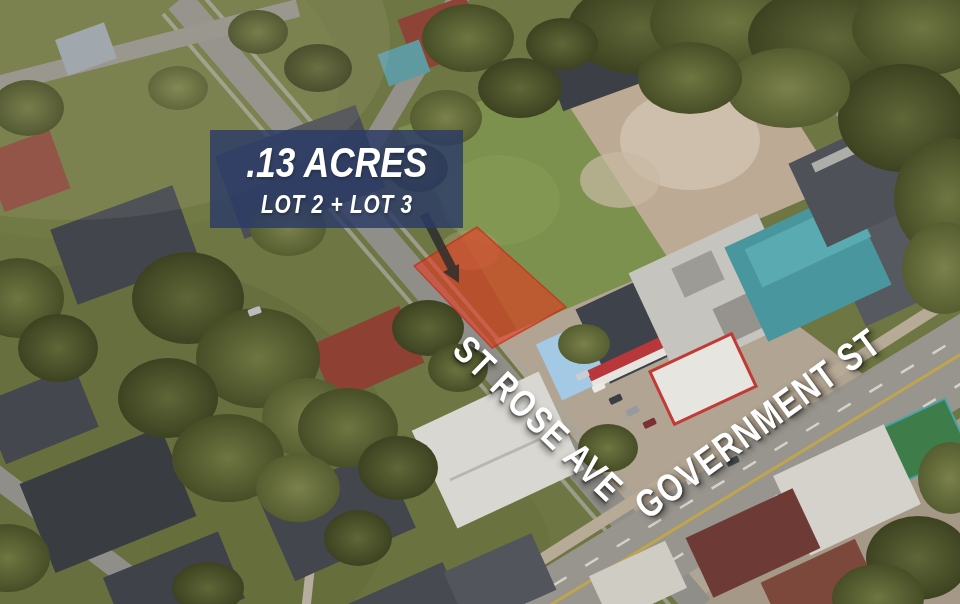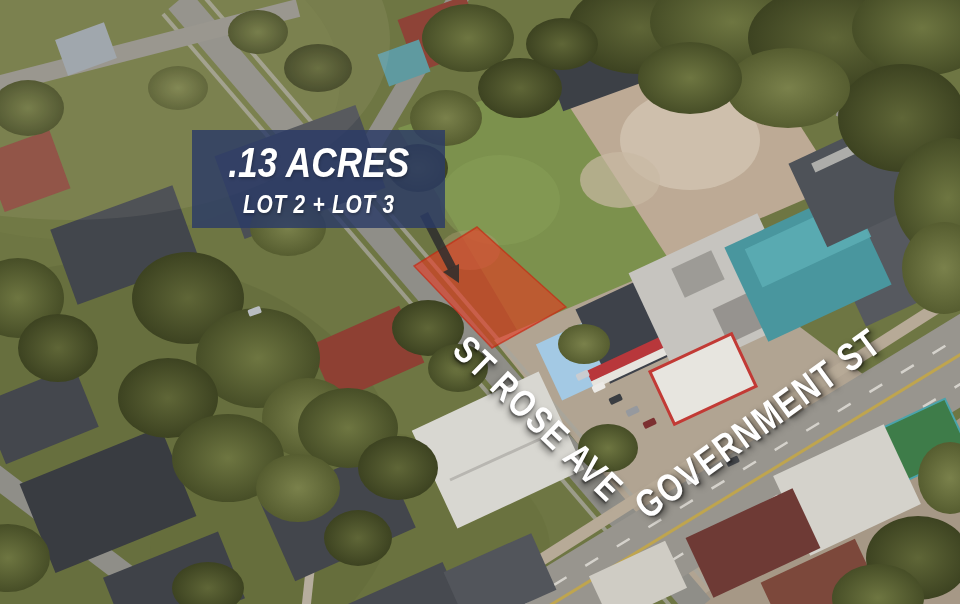--- a/index.html
+++ b/index.html
@@ -7,21 +7,21 @@
     position:relative;width:960px;height:604px;overflow:hidden;
     font-family:"Liberation Sans","DejaVu Sans",sans-serif;
     background:#6e7643;
   }
   .scene{position:absolute;left:0;top:0;width:960px;height:604px;display:block;}
   .overlay-svg{position:absolute;left:0;top:0;width:960px;height:604px;pointer-events:none;}
   .lot-poly{fill:var(--lot-highlight,#E8371F);fill-opacity:.60;stroke:var(--lot-outline,#C62611);stroke-opacity:.65;stroke-width:1.5;}
   .arrow-shaft{stroke:var(--arrow,#2D2D2D);stroke-width:9;stroke-opacity:.85;fill:none;}
   .arrow-head{fill:var(--arrow,#2D2D2D);fill-opacity:.85;}
   .banner{
-    position:absolute;left:192px;top:130px;width:253px;height:98px;
+    position:absolute;left:210px;top:130px;width:253px;height:98px;
     display:flex;flex-direction:column;align-items:center;justify-content:center;
   }
   .banner-bg{position:absolute;inset:0;background:var(--banner-bg,#2B3A66);opacity:.82;}
   .banner-acres{
     position:relative;color:var(--banner-text,#FFFFFF);
     font-size:42px;font-weight:700;font-style:italic;line-height:1;
     transform:scaleX(.84);letter-spacing:0;white-space:nowrap;
     text-shadow:1px 2px 3px rgba(0,0,0,.25);
   }
   .banner-lots{

